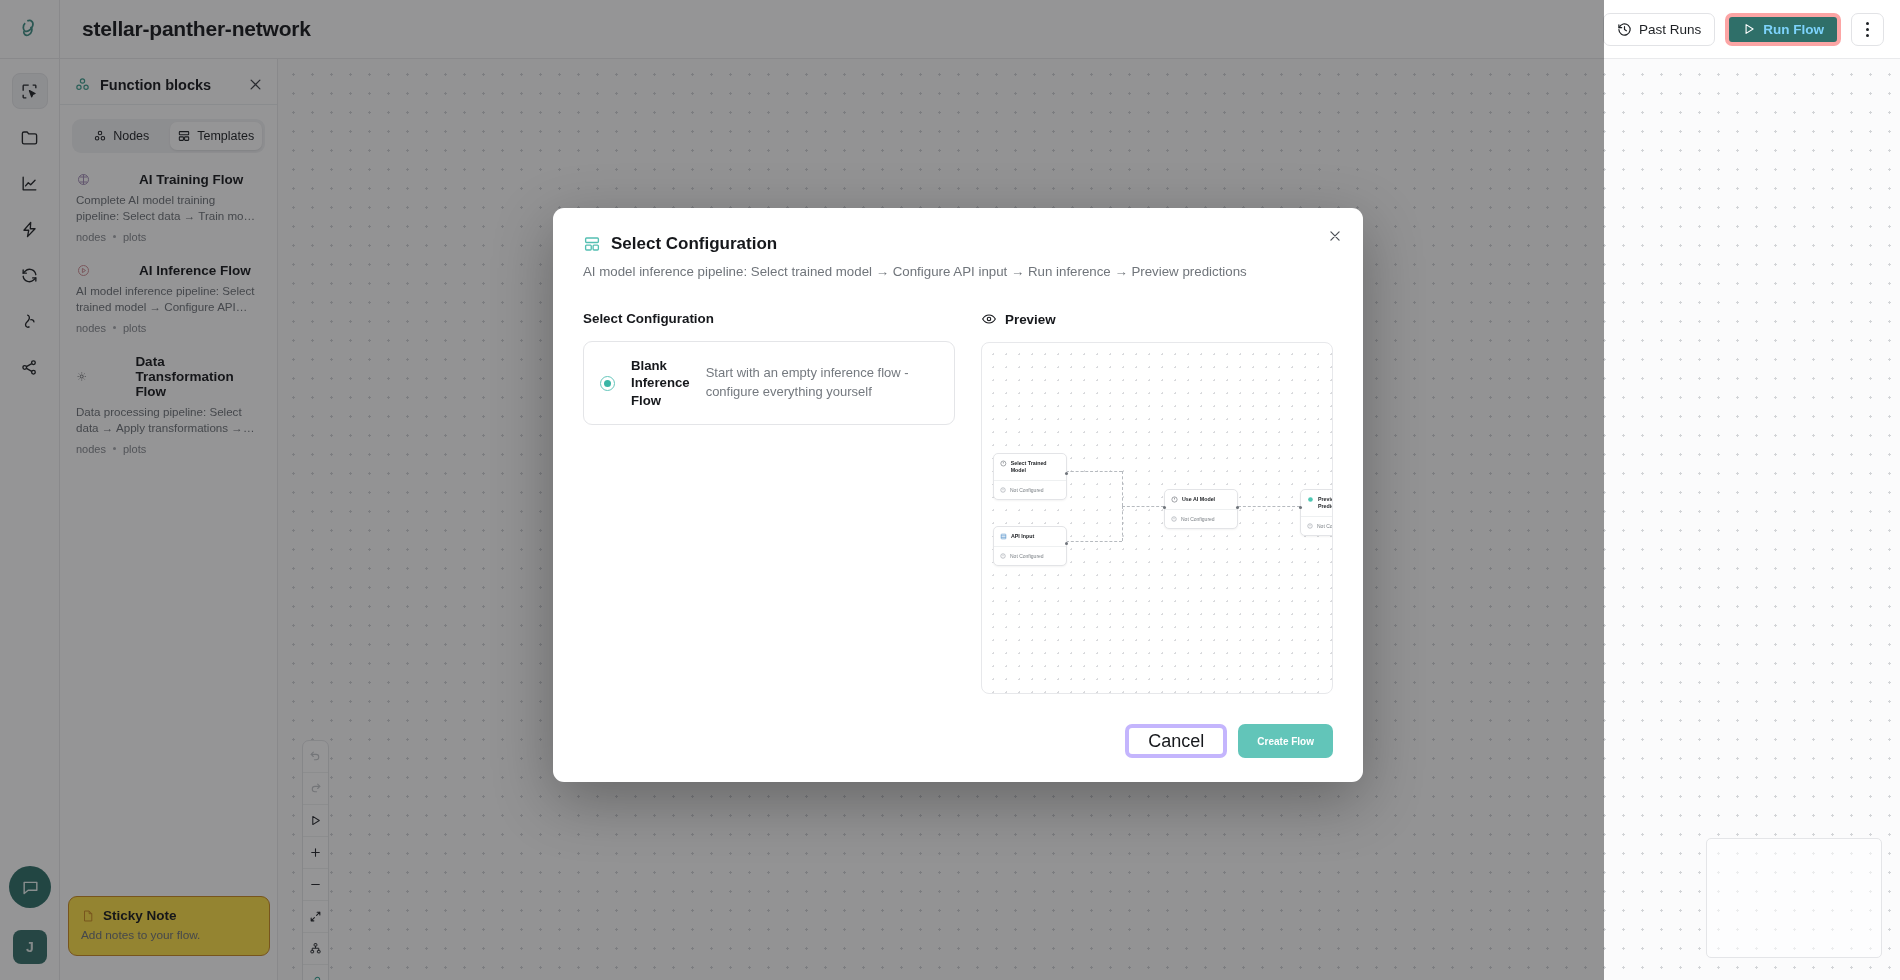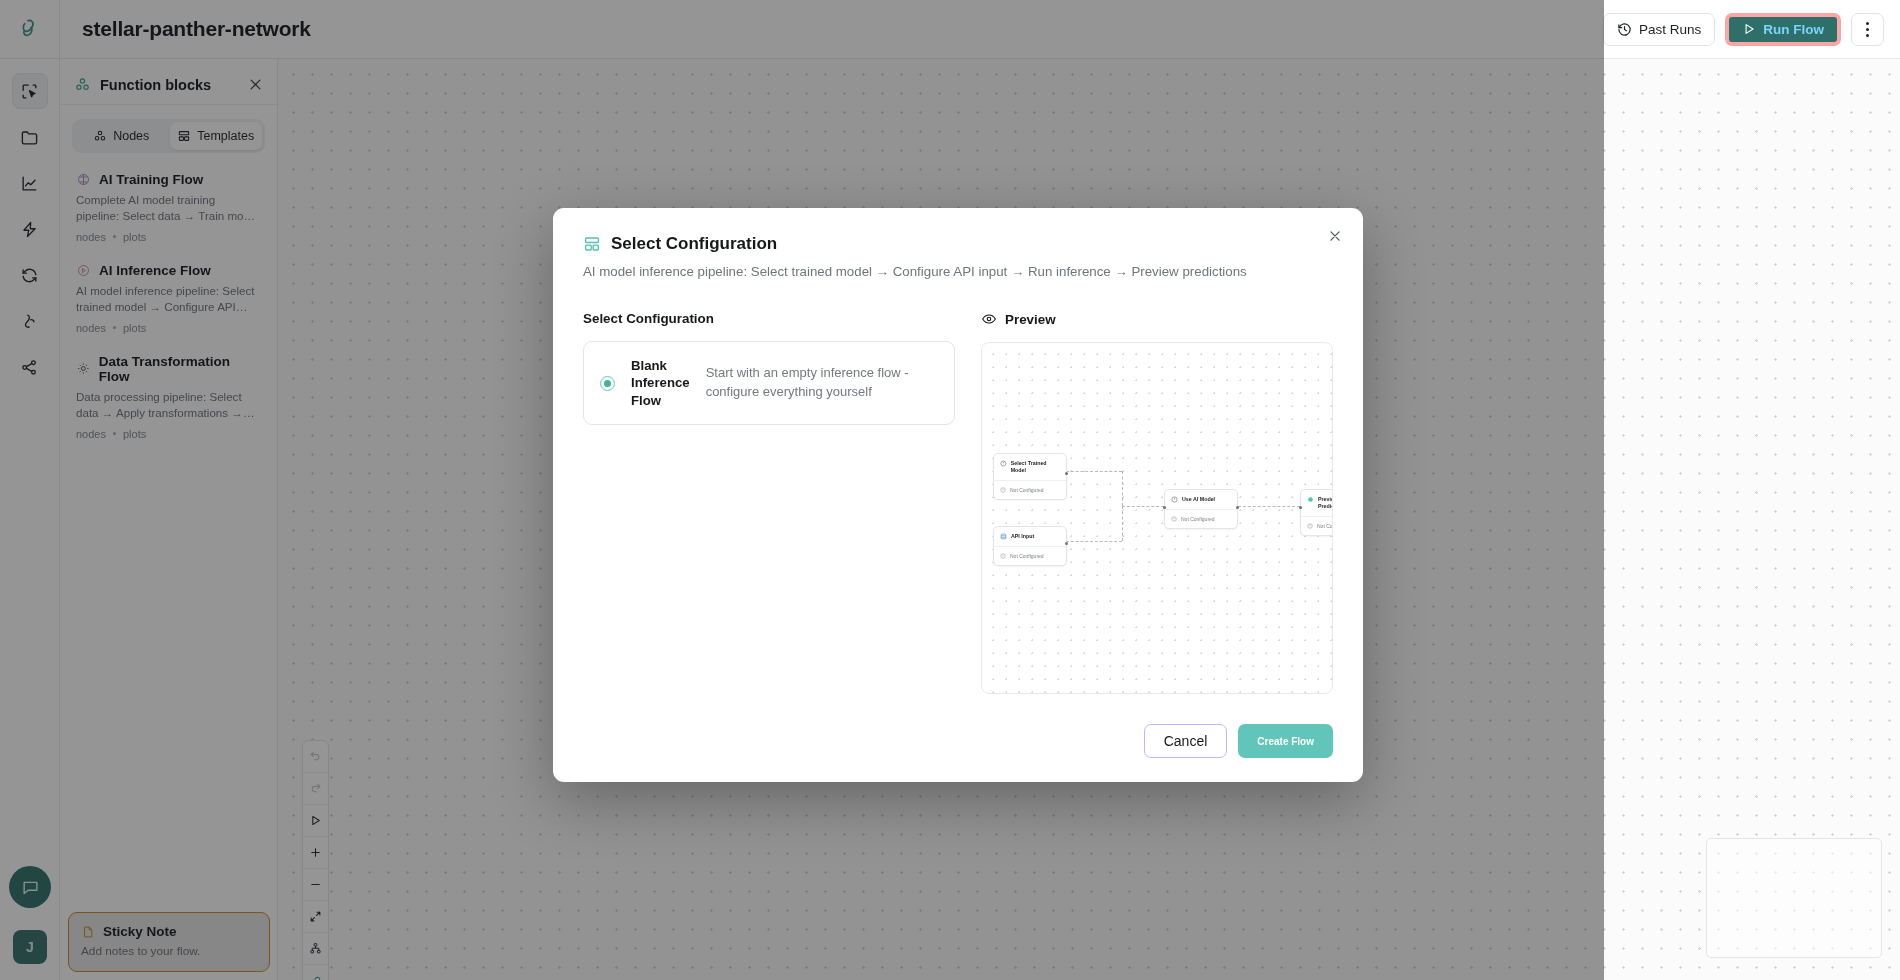--- a/index.html
+++ b/index.html
@@ -93,31 +93,31 @@
     flex: 1; height: 28px; border-radius: 7px; display: flex; align-items: center;
     justify-content: center; gap: 6px; font-size: 12.5px; color: #1d2024; cursor: pointer;
   }
   .tab.active { background: #ffffff; box-shadow: 0 1px 2px rgba(0,0,0,.09); }
 
   .tpl-list { padding: 10px 6px 0 6px; overflow: hidden; }
   .tpl {
     padding: 9px 10px 11px 10px; border-radius: 8px; cursor: pointer;
   }
   .tpl-title-row { display: flex; align-items: center; gap: 8px; }
-  .tpl-title { font-size: 13.5px; font-weight: 700; color: #17191d; }
+  .tpl-title { font-size: 13.5px; font-weight: 700; color: #17191d; margin-left: 40px; }
   .tpl-desc {
     margin-top: 5px; font-size: 11.6px; line-height: 1.42; color: #6d7278;
     display: -webkit-box; -webkit-line-clamp: 2; -webkit-box-orient: vertical; overflow: hidden;
   }
   .tpl-meta { margin-top: 6px; font-size: 11px; color: #85898f; display: flex; gap: 7px; align-items:center; }
   .tpl-meta .dot { width: 3px; height: 3px; border-radius: 50%; background: #a6a9ae; display:block; }
 
   .sticky {
-    position: absolute; left: 8px; bottom: 8px; width: 202px;
-    border: 1px solid #c98a23; border-radius: 9px; background: #e5e5e5;
+    position: absolute; left: 8px; bottom: 24px; width: 202px;
+    border: 1px solid #c98a23; border-radius: 9px; background: #fde047;
     padding: 11px 12px 13px 12px;
   }
   .sticky-row { display:flex; align-items:center; gap: 8px; }
   .sticky-title { font-size: 13.5px; font-weight: 700; color: #17191d; }
   .sticky-sub { margin-top: 5px; font-size: 11.8px; color: #6d7278; }
 
   
   .canvas {
     position: absolute; left: 278px; top: 59px; width: 1622px; height: 921px;
     background-color: #fbfbfc;
@@ -200,22 +200,22 @@
   .pdot {
     position: absolute; width: 3.4px; height: 3.4px; background: #6f747a; border-radius: 50%;
   }
   .pedge { position: absolute; border-top: 1px dashed #b6babf; }
   .pedge-v { position: absolute; border-left: 1px dashed #b6babf; }
 
   .modal-footer {
     position: absolute; right: 30px; bottom: 24px; display: flex; align-items: center; gap: 11px;
   }
   .btn-cancel {
-    height: 34px; padding: 0 19px; border-radius: 7px; border: 1px solid #c4b5fd;
-    background: #fff; color: #16181c; font-size: 14px; cursor: pointer;
+    height: 34px; padding: 0 19px; border-radius: 7px; border: 4px solid #c4b5fd;
+    background: #fff; color: #16181c; font-size: 18px; cursor: pointer;
     display: flex; align-items: center;
   }
   .btn-create {
     height: 34px; padding: 0 19px; border-radius: 7px; border: none;
     background: #62c5b9; color: #ffffff; font-size: 10px; font-weight: 600; cursor: pointer;
     display: flex; align-items: center;
   }
 </style>
 </head>
 <body>

